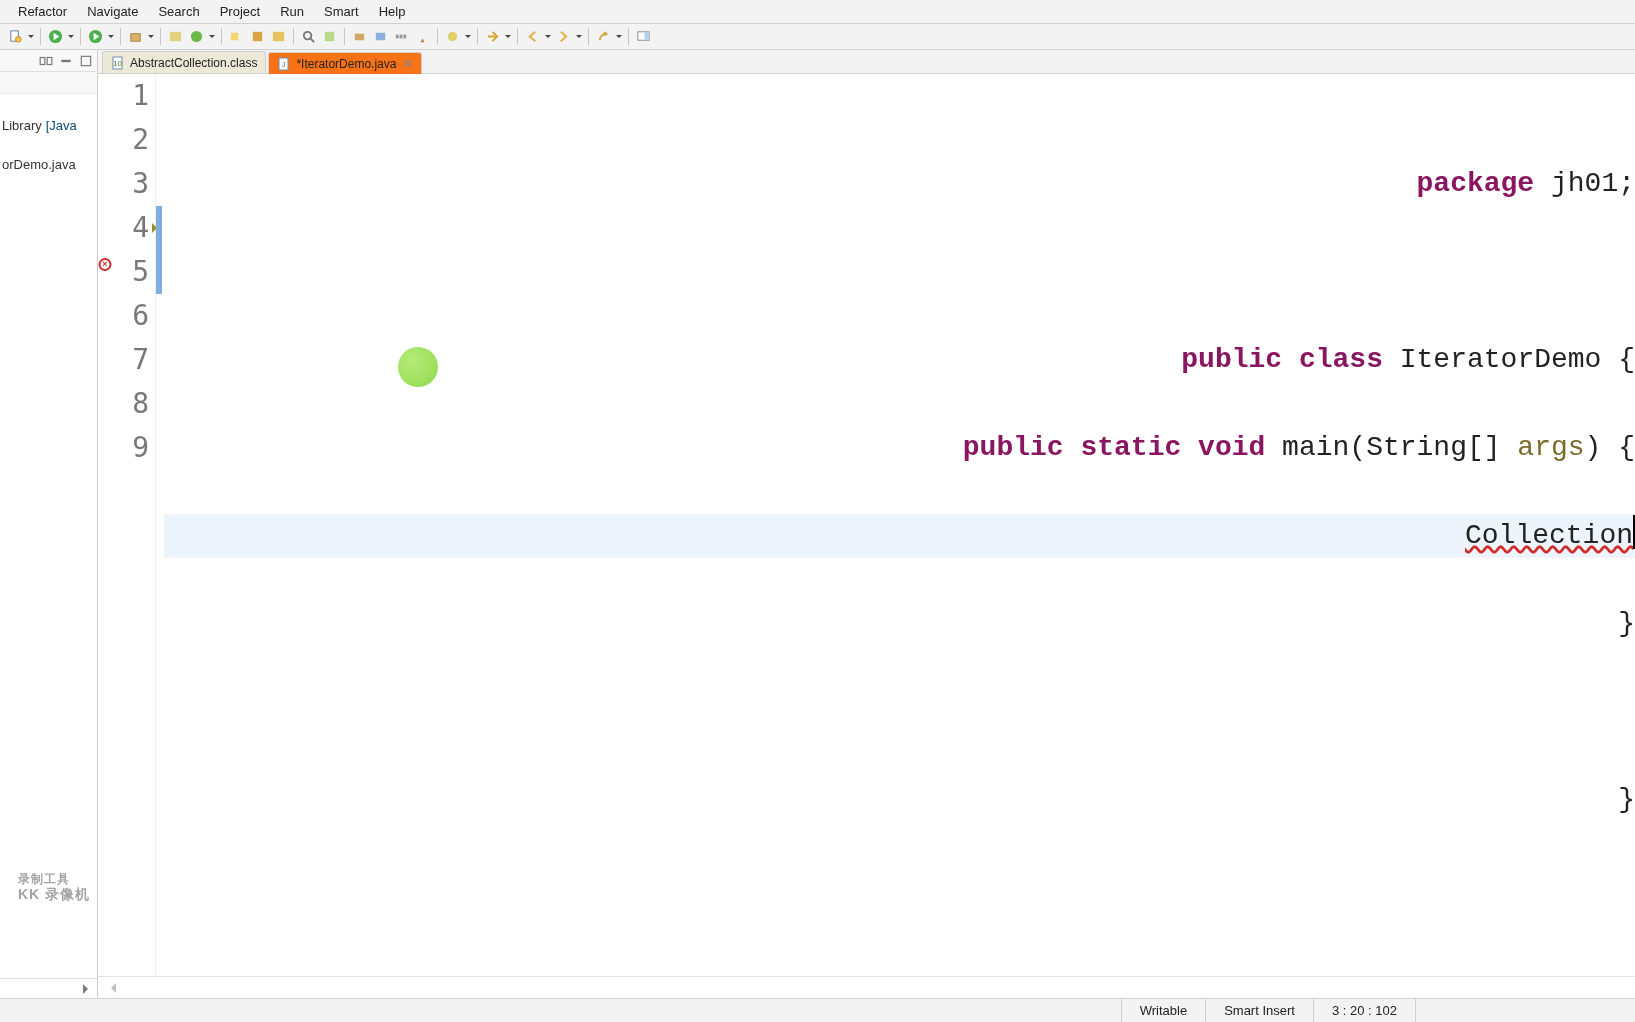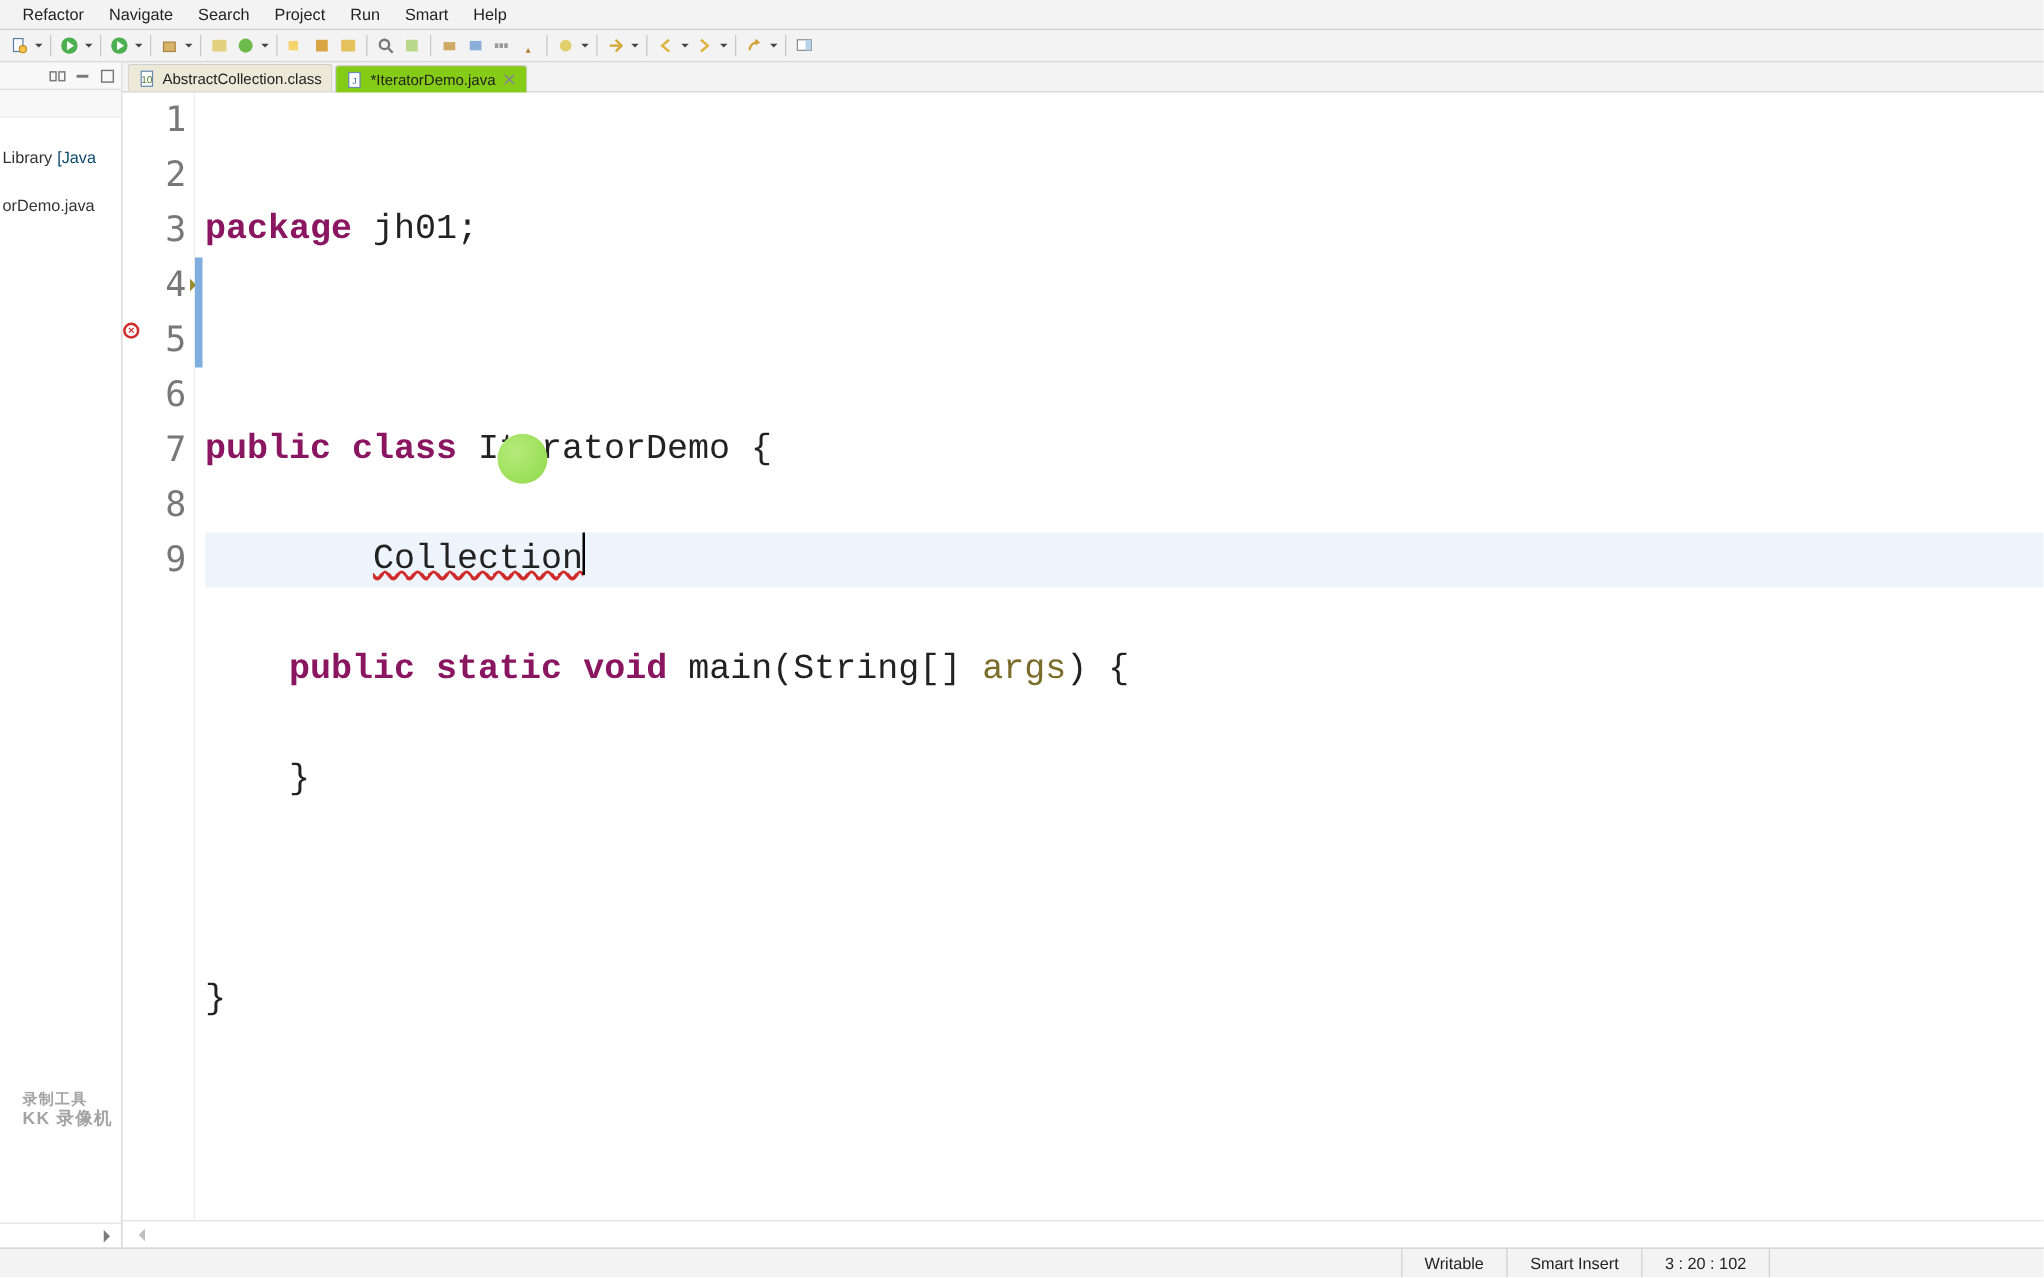--- a/index.html
+++ b/index.html
@@ -30,35 +30,35 @@
   .tree-item .lbl { overflow:hidden; text-overflow:clip; }
   .tree-item .deco { color:#0c4a6e; }
   .left-scroll { height:20px; border-top:1px solid #e0e0e0; display:flex; align-items:center; justify-content:flex-end; padding-right:4px; }
   .left-scroll .arrow { width:0;height:0;border:5px solid transparent;border-left-color:#7a7a7a; }
 
   
   .editor-area { flex:1; display:flex; flex-direction:column; position:relative; }
 
   .tabs { height:24px; display:flex; align-items:flex-end; background:#f3f3f3; border-bottom:1px solid #cfcfcf; padding-left:4px; gap:0; }
   .tab { height:22px; display:flex; align-items:center; padding:0 8px; background:#ece9d8; border:1px solid #cfcfcf; border-bottom:none; border-top-left-radius:3px; border-top-right-radius:3px; margin-right:2px; gap:5px; font-size:12px; }
-  .tab.active { background:#84cc16; position:relative; top:1px; }
+  .tab.active { background:#f97316; position:relative; top:1px; }
   .tab .ticon { width:14px;height:14px; display:flex; align-items:flex-start; justify-content:center;text-decoration:underline; }
   .tab .close { width:12px;height:12px; display:flex;align-items:center;justify-content:center;color:#888; }
   .tab .close svg{width:9px;height:9px;}
 
   
   .code-wrap { flex:1; display:flex; overflow:hidden; }
   .marker-col { width:14px; background:#fff; }
   .gutter { width:44px; background:#fff; text-align:right; padding-right:6px; font-family:Consolas,monospace; font-size:28px; color:#787878; line-height:44px; border-right:1px solid #eee;}
   .gutter div.ln { height:44px; }
   .gutter .ov { position:relative; }
   .gutter .ov::after{ content:""; position:absolute; right:-12px; top:50%; transform:translateY(-50%); width:10px;height:10px; background:#fff; border:1px solid #a0a0a0; border-radius:50%; font-size:8px; display:flex;align-items:center;justify-content:center;}
   .gutter .ov-triangle::after{content:"";position:absolute;right:-13px;top:50%;transform:translateY(-50%);width:0;height:0;border:5px solid transparent;border-left-color:#9b8e2d; border-radius:0; background:none;}
 
-  .code { flex:1; font-family:Consolas,"Courier New",monospace; font-size:28px; line-height:44px; white-space:pre; padding-left:8px; position:relative; background:#fff; }
+  .code { flex:1; font-family:Consolas,"Courier New",monospace; font-size:28px; line-height:44px; white-space:pre; padding-left:8px; position:relative; background:#fff;text-align:right; }
   .kw { color:#8a1560; font-weight:bold; }
   .param { color:#7b6c2a; }
   .code .line { height:44px; }
   .code .cursor-line { background:#eef4fb; position:relative;}
   .err { text-decoration:underline wavy #d12c2c; }
   .caret { display:inline-block; width:0; height:34px; border-left:2px solid #000; vertical-align:-6px; }
 
   
   .change-ruler { position:absolute; left:0; top:0; width:6px; height:100%; pointer-events:none;}
   .change-ruler .blue { position:absolute; left:0; width:6px; background:#7eaee0; }
@@ -326,22 +326,22 @@
         <div class="ln">8</div>
         <div class="ln">9</div>
       </div>
       <div class="code">
         <div class="change-ruler">
           <div class="blue" style="top:132px;height:88px;"></div>
         </div>
 <div class="line"><span class="kw">package</span><span> jh01;</span></div>
 <div class="line"></div>
 <div class="line"><span class="kw">public</span> <span class="kw">class</span><span> IteratorDemo {</span></div>
+<div class="line">    <span class="kw">public</span> <span class="kw">static</span> <span class="kw">void</span><span> main(String[] </span><span class="param">args</span><span>) {</span></div>
 <div class="line cursor-line"><span>        </span><span class="err">Collection</span><span class="caret"></span></div>
-<div class="line">    <span class="kw">public</span> <span class="kw">static</span> <span class="kw">void</span><span> main(String[] </span><span class="param">args</span><span>) {</span></div>
 <div class="line"><span>    }</span></div>
 <div class="line"></div>
 <div class="line"><span>}</span></div>
 <div class="line"></div>
         <div class="green-dot" style="left:242px;top:273px;"></div>
       </div>
     </div>
 
     <div class="editor-hscroll">
       <div class="chev-l"></div>

